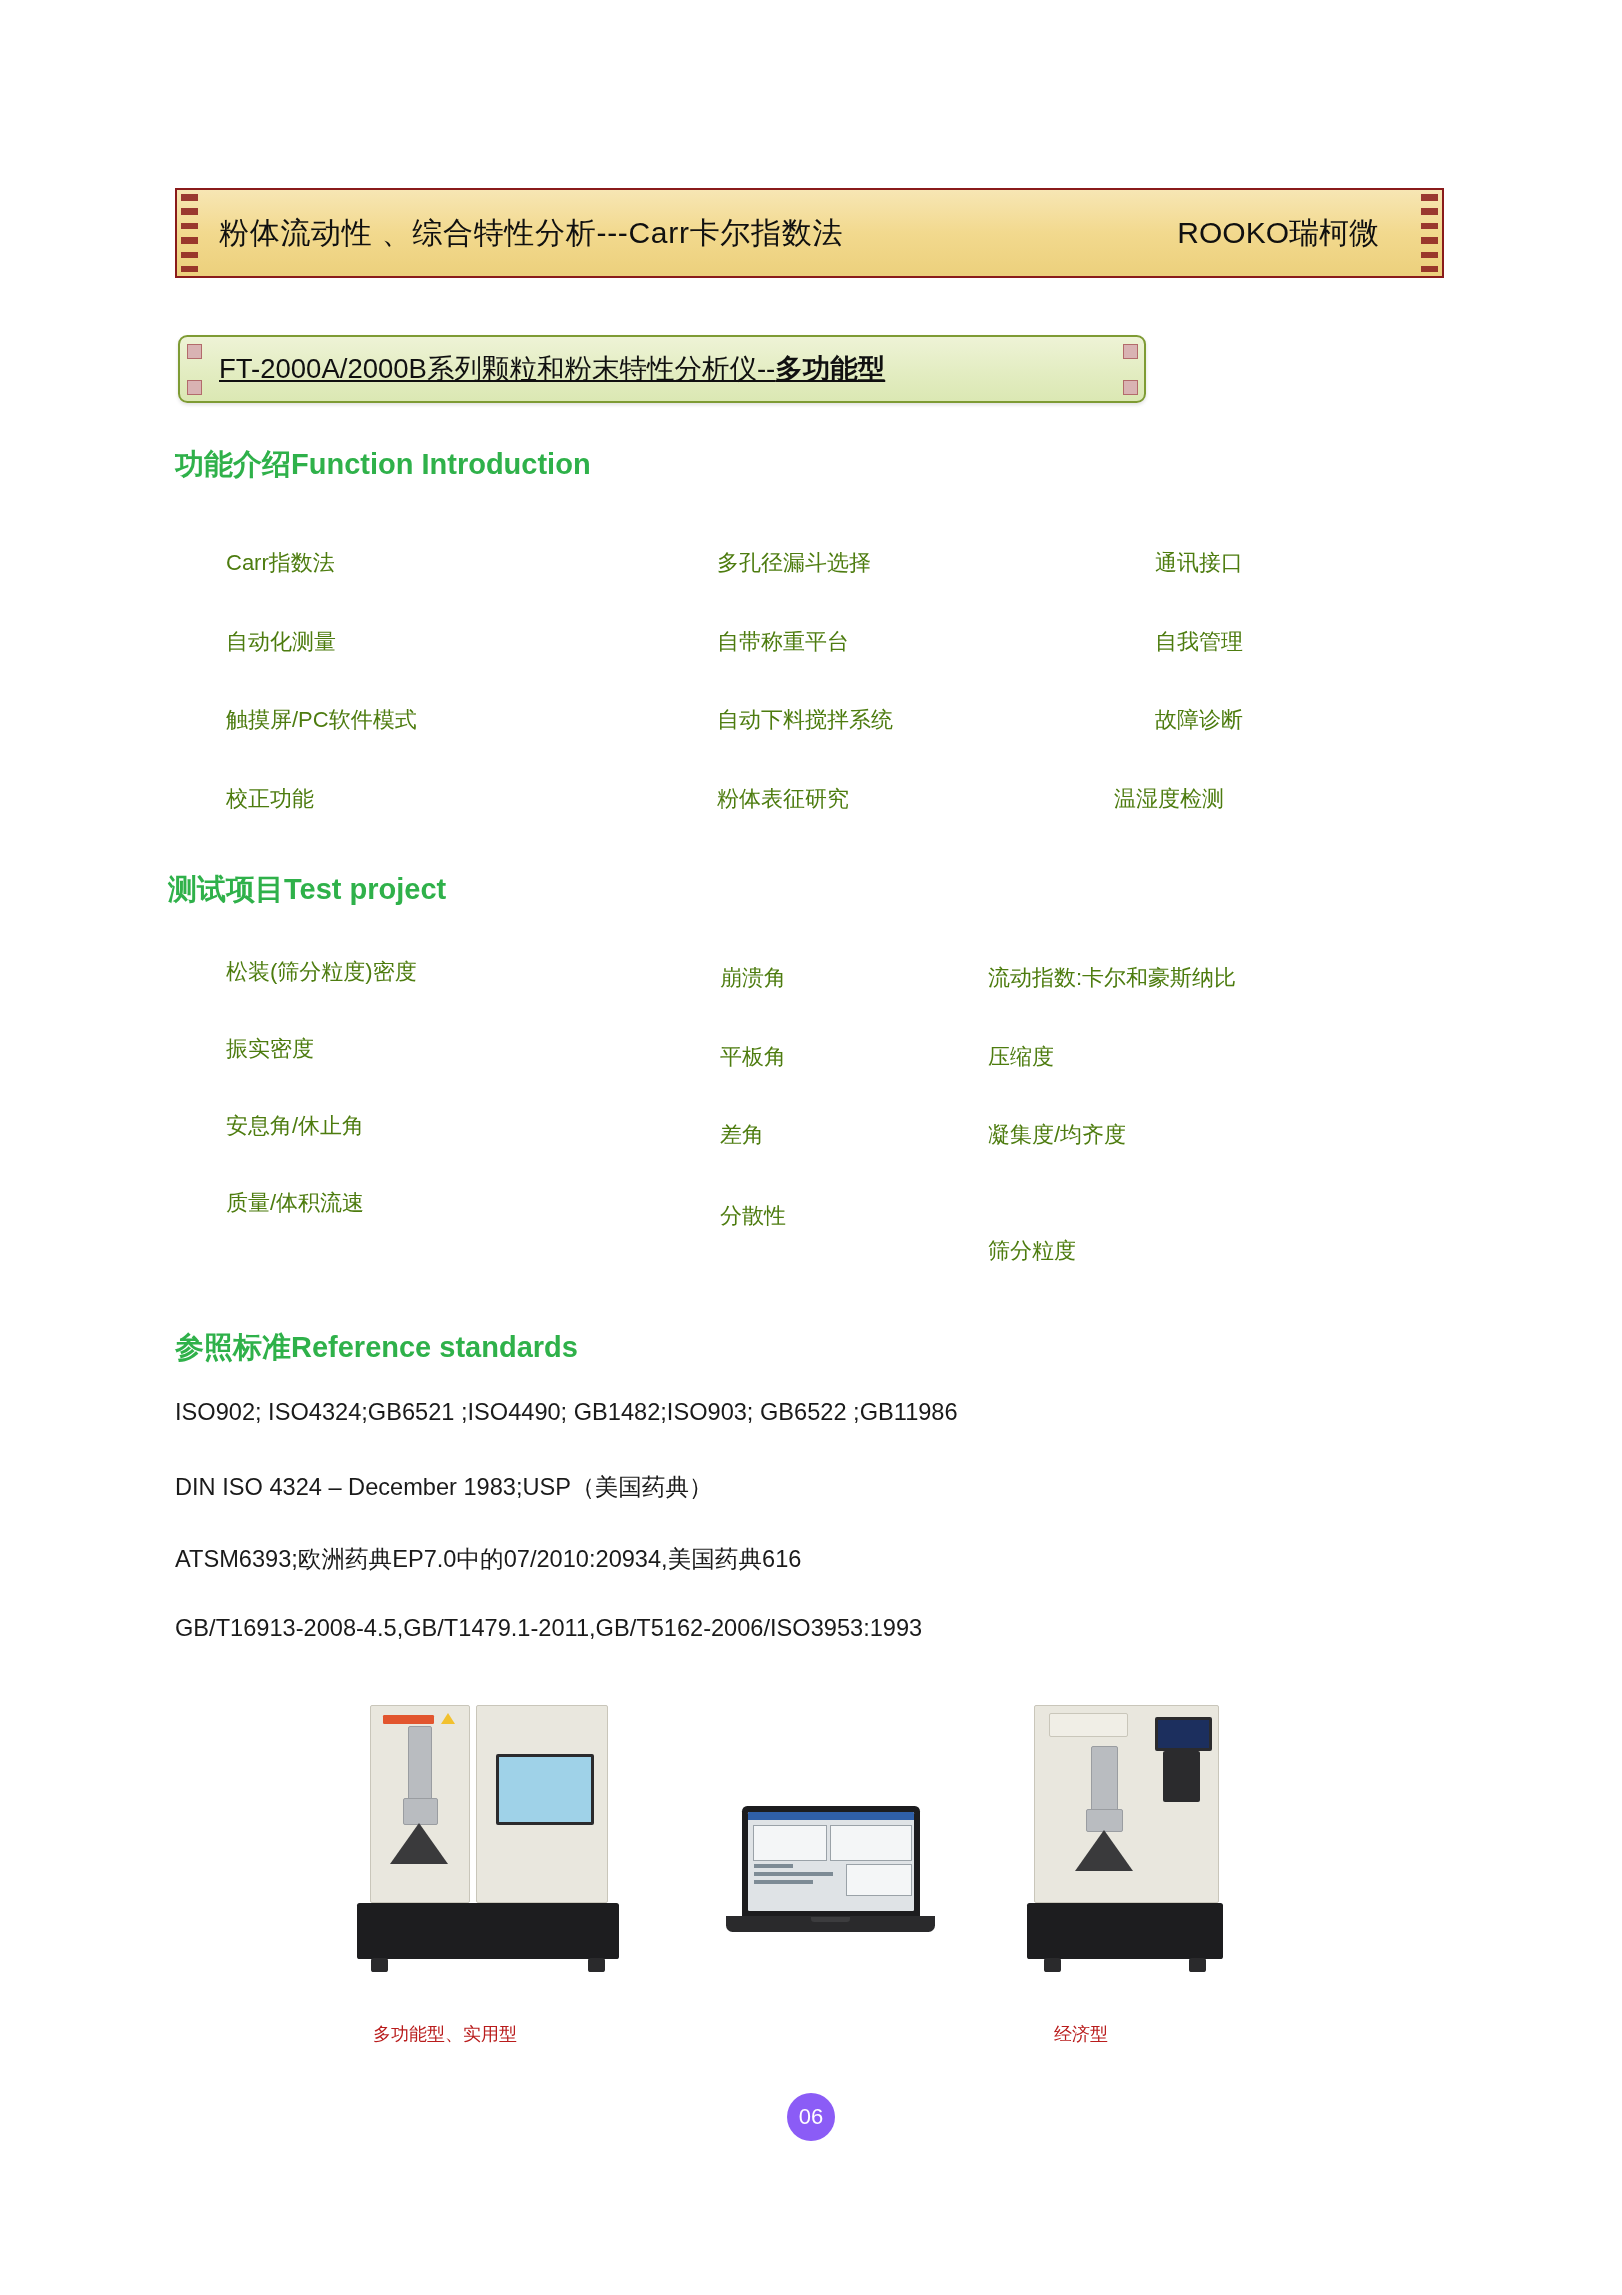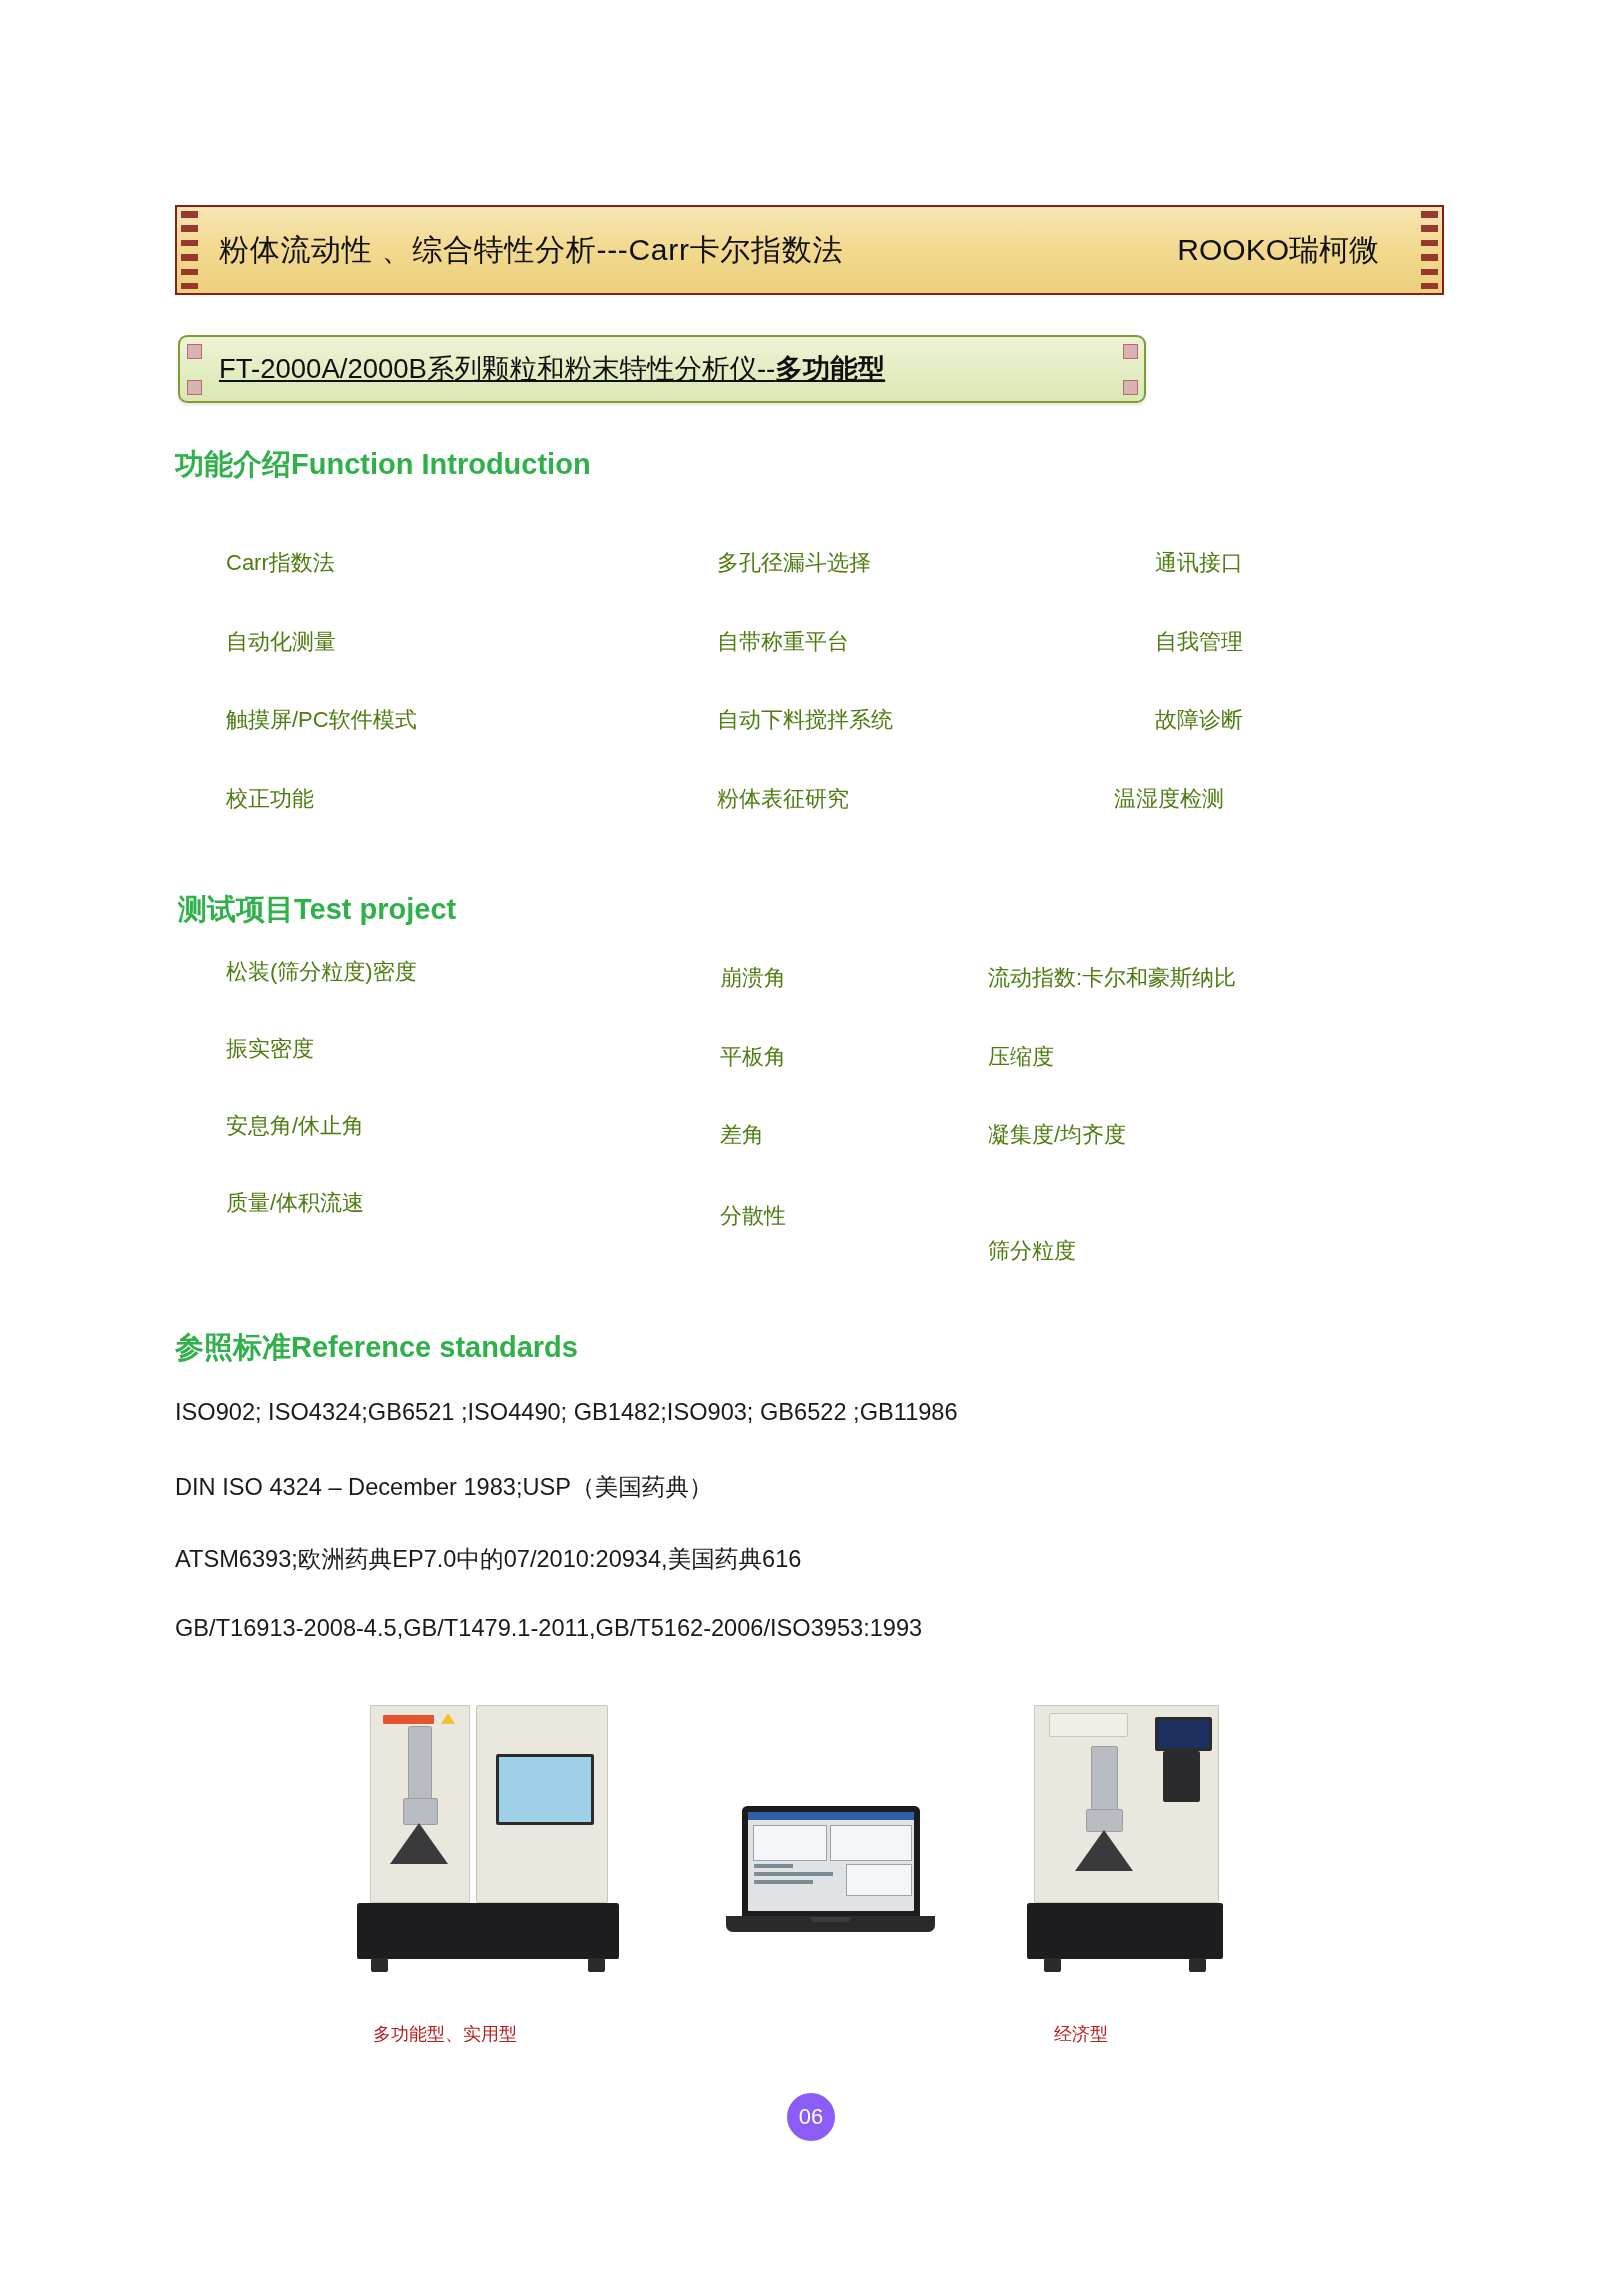--- a/index.html
+++ b/index.html
@@ -13,21 +13,21 @@
     font-family: "Liberation Sans", "DejaVu Sans", sans-serif;
     color: #1a1a1a;
     position: relative;
     overflow: hidden;
   }
 
   
   .header-banner {
     position: absolute;
     left: 175px;
-    top: 205px;
+    top: 188px;
     width: 1269px;
     height: 90px;
     box-sizing: border-box;
     border: 2.6px solid #8a1b1b;
     background: linear-gradient(180deg, #f7e6b4 0%, #f2d98e 50%, #ecd07c 100%);
     display: flex;
     align-items: center;
   }
   .header-banner::before,
   .header-banner::after {
@@ -299,21 +299,21 @@
 <div class="item" style="left:717px; top:548px;">多孔径漏斗选择</div>
 <div class="item" style="left:717px; top:627px;">自带称重平台</div>
 <div class="item" style="left:717px; top:705px;">自动下料搅拌系统</div>
 <div class="item" style="left:717px; top:784px;">粉体表征研究</div>
 
 <div class="item" style="left:1155px; top:548px;">通讯接口</div>
 <div class="item" style="left:1155px; top:627px;">自我管理</div>
 <div class="item" style="left:1155px; top:705px;">故障诊断</div>
 <div class="item" style="left:1114px; top:784px;">温湿度检测</div>
 
-<div class="section-heading" style="left:178px; top:870px;margin-top:20px;">测试项目Test project</div>
+<div class="section-heading" style="left:168px; top:870px;">测试项目Test project</div>
 
 <div class="item" style="left:226px; top:957px;">松装(筛分粒度)密度</div>
 <div class="item" style="left:226px; top:1034px;">振实密度</div>
 <div class="item" style="left:226px; top:1111px;">安息角/休止角</div>
 <div class="item" style="left:226px; top:1188px;">质量/体积流速</div>
 
 <div class="item" style="left:720px; top:963px;">崩溃角</div>
 <div class="item" style="left:720px; top:1042px;">平板角</div>
 <div class="item" style="left:720px; top:1120px;">差角</div>
 <div class="item" style="left:720px; top:1201px;">分散性</div>

